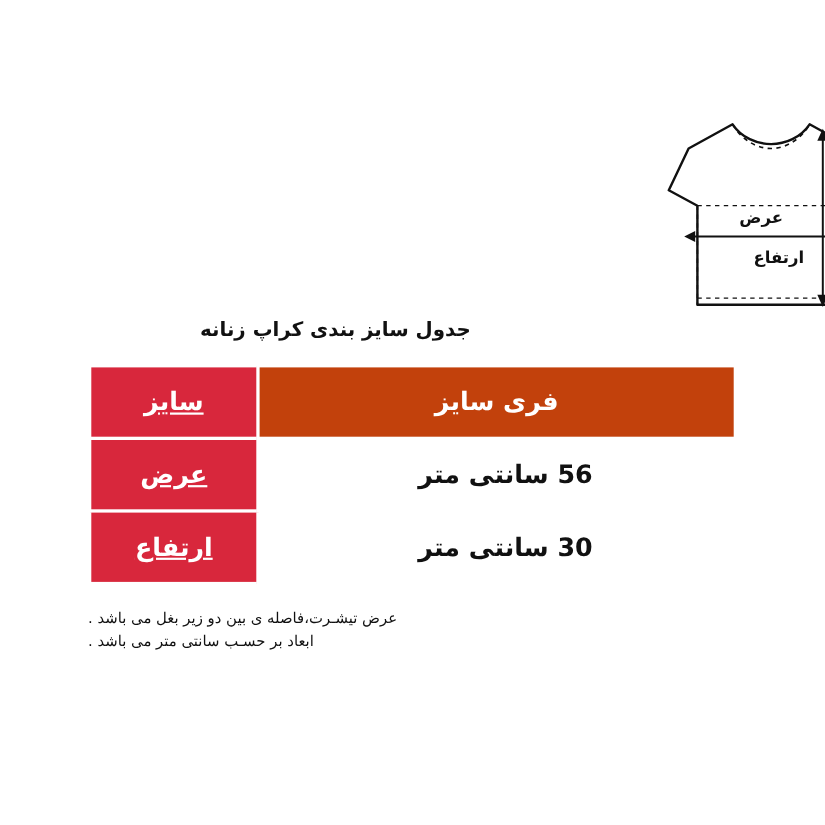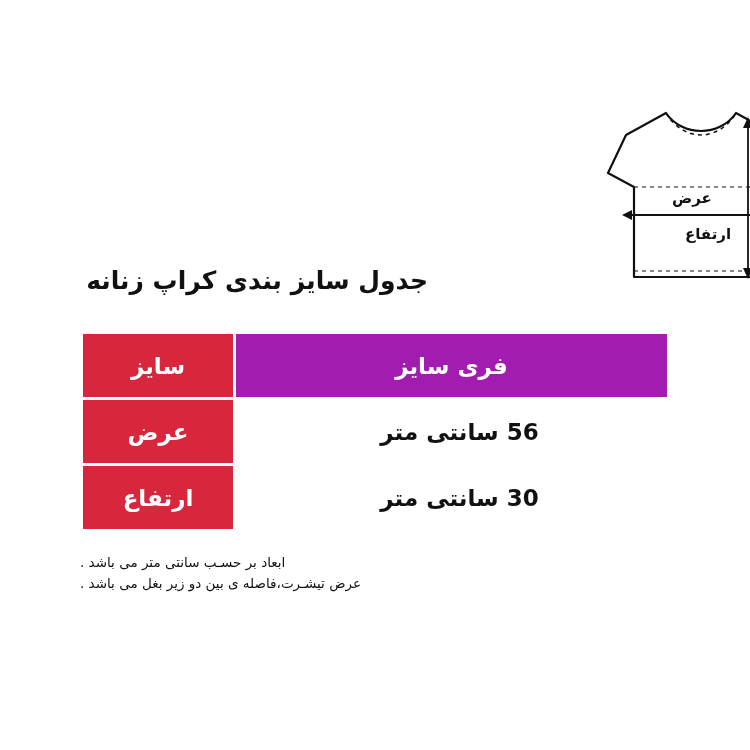--- a/index.html
+++ b/index.html
@@ -37,23 +37,23 @@
     font-family: "DejaVu Sans", "Liberation Sans", sans-serif;
     font-size: 15px;
     font-weight: 700;
     fill: #111111;
     direction: rtl;
   }
 
   
   .title {
     position: absolute;
-    top: 266px;
+    top: 289px;
     right: 322px;
-    font-size: 25px;
+    font-size: 18px;
     font-weight: 700;
     color: #111111;
     letter-spacing: 0px;
     white-space: nowrap;
     direction: rtl;
   }
 
   
   .table {
     position: absolute;
@@ -73,27 +73,28 @@
     vertical-align: middle;
     font-size: 23px;
     font-weight: 700;
     direction: rtl;
   }
   .cell-head {
     width: 150px;
     background: #d8273c;
     color: #ffffff;
     font-size: 23px;
+    text-decoration: underline;
   }
   .cell-val {
     background: #d8273c;
     color: #ffffff;
   }
   .row-size .cell-val {
-    background: #a21caf;
+    background: #c2410c;
     color: #ffffff;
   }
   .row-white .cell-val {
     background: #ffffff;
     color: #111111;
     padding-left: 16px;
   }
 
   
   .notes {
@@ -156,17 +157,17 @@
         <td class="cell-head">عرض</td>
       </tr>
       <tr class="row-white">
         <td class="cell-val">30 سانتی متر</td>
         <td class="cell-head">ارتفاع</td>
       </tr>
     </tbody>
   </table>
 
   <div class="notes">
+    <div class="note-line">عرض تیشـرت،فاصله ی بین دو زیر بغل می باشد .</div>
     <div class="note-line">ابعاد بر حسـب سانتی متر می باشد .</div>
-    <div class="note-line">عرض تیشـرت،فاصله ی بین دو زیر بغل می باشد .</div>
   </div>
 
 </div>
 
 </body></html>

